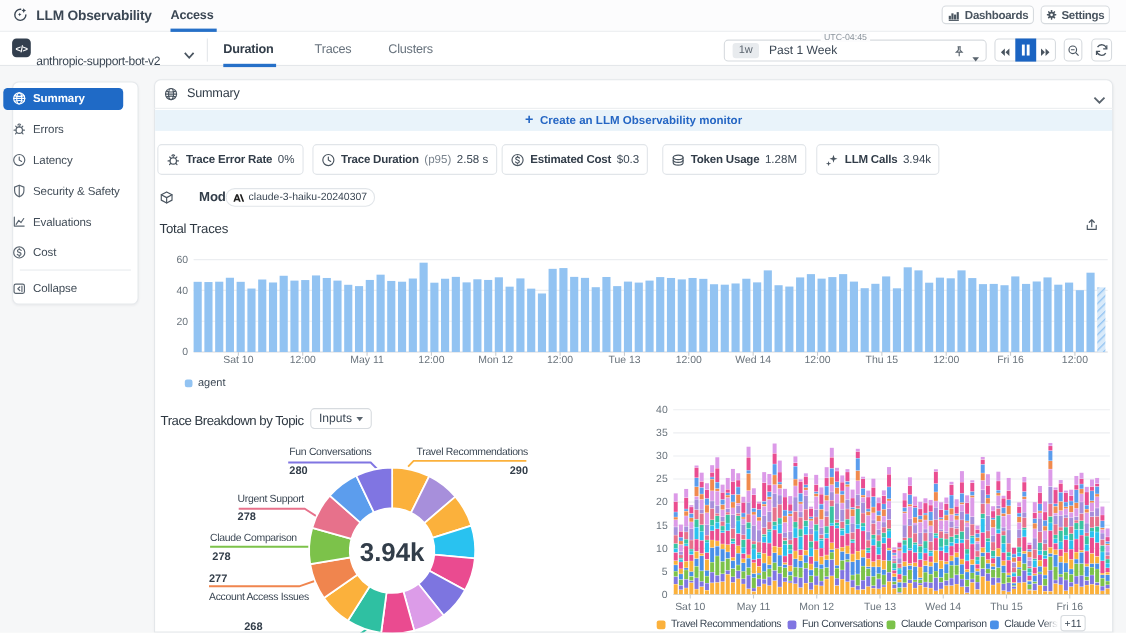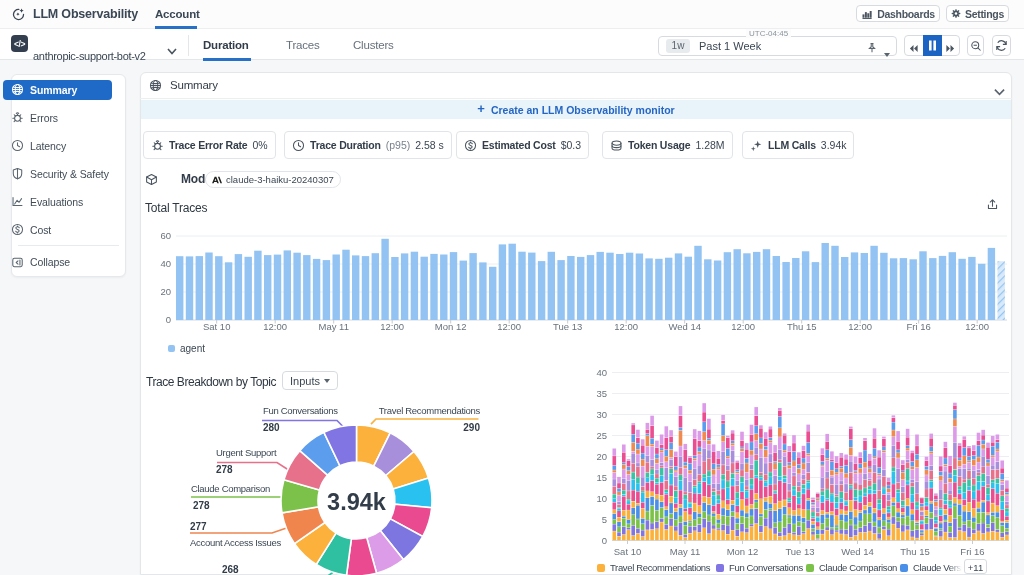--- a/index.html
+++ b/index.html
@@ -35,21 +35,21 @@
 svg.ic{display:block}
 </style></head><body>
 <div class="topbar"></div>
 <div class="navbar"></div>
 <div class="abs" style="left:12px;top:7px"><svg width="13" height="13" viewBox="0 0 16 16" fill="none" stroke="#3b4754" stroke-width="1.6" stroke-linecap="round">
       <path d="M14.2 8 A6.2 6.2 0 1 1 8.4 1.8"></path>
       <path d="M11.8 0.6 Q12.3 2.7 14.4 3.2 Q12.3 3.7 11.8 5.8 Q11.3 3.7 9.2 3.2 Q11.3 2.7 11.8 0.6 Z" fill="#3b4754" stroke="none"></path>
       <path d="M7.3 5.6 Q7.7 7.2 9.3 7.6 Q7.7 8 7.3 9.6 Q6.9 8 5.3 7.6 Q6.9 7.2 7.3 5.6 Z" fill="#3b4754" stroke="none"></path>
     </svg></div>
 <div class="title">LLM Observability</div>
-<div class="tab1">Account</div>
+<div class="tab1">Access</div>
 <div class="tab1u"></div>
 <div class="btn" style="left:856px;width:84px;justify-content:center"><svg class="ic" width="12" height="12" viewBox="0 0 16 16" fill="#4a5560">
       <rect x="2" y="8.5" width="2.6" height="4.5"></rect>
       <rect x="5.2" y="5.5" width="2.6" height="7.5"></rect>
       <rect x="8.4" y="7" width="2.6" height="6"></rect>
       <rect x="11.6" y="4" width="2.6" height="9"></rect>
       <rect x="2" y="13.4" width="12.2" height="1.3"></rect>
     </svg>Dashboards</div>
 <div class="btn" style="left:946px;width:63px;justify-content:center"><svg class="ic" width="13" height="13" viewBox="0 0 16 16">
       <g fill="#4a5560">

